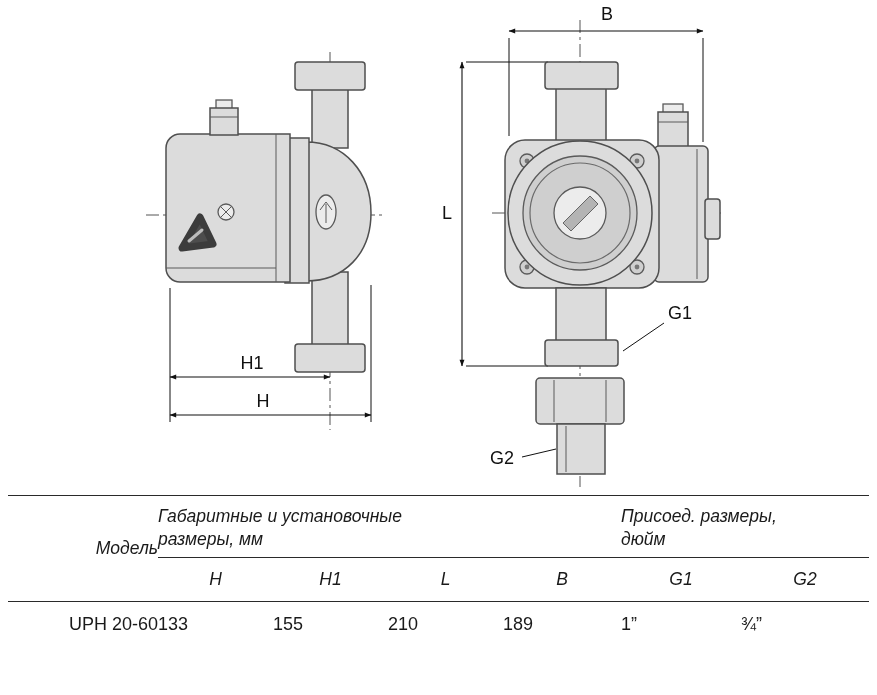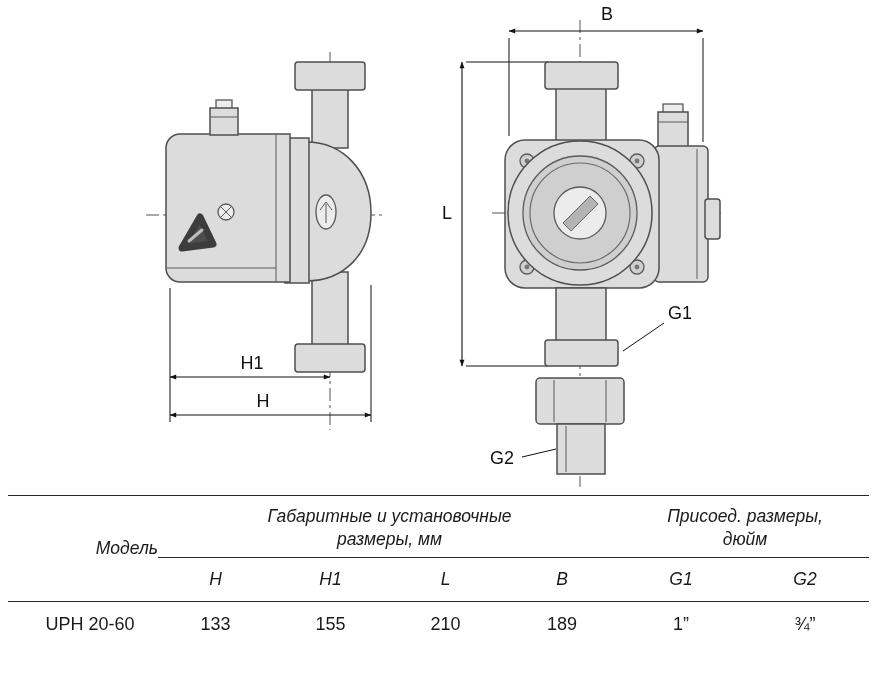--- a/index.html
+++ b/index.html
@@ -30,34 +30,34 @@
     font-weight:bold; font-size:19px; color:#111;
   }
 
   
   table.spec {
     width:861px; margin-left:8px; border-collapse:collapse; table-layout:fixed;
     border-top:1.5px solid #2a2a2a;
   }
   .spec th { font-weight:normal; }
   .spec .group {
-    font-style:italic; font-size:17.5px; text-align:center;
+    font-style:italic; font-size:17.5px; text-align:left;
     border-bottom:1.3px solid #2a2a2a; height:62px; padding:8px 0 6px;
   }
   .spec .group span { display:block; line-height:23px; }
   .spec .model-head {
     font-style:italic; font-size:17.5px; text-align:right; padding-left:14px;
     vertical-align:middle; border-bottom:1.3px solid #2a2a2a;
   }
   .spec .sub {
     font-style:italic; font-size:17.5px; text-align:center;
     border-bottom:1.3px solid #2a2a2a; height:44px;
   }
-  .spec td { font-size:18px; text-align:center; height:46px; vertical-align:middle; }
-  .spec td.model-cell { text-align:center; padding-left:14px; }
+  .spec td { font-size:18px; height:46px; vertical-align:middle; }
+  .spec td.model-cell { text-align:right; padding-left:14px; }
 </style>
 </head>
 <body>
 
 <div class="page">
 
   <svg class="drawing-area" width="877" height="495" viewBox="0 0 877 495">
     <defs>
       <marker id="arr" viewBox="0 0 10 10" refX="9.5" refY="5" markerWidth="14" markerHeight="6.5" orient="auto-start-reverse" markerUnits="userSpaceOnUse">
         <path d="M0,1.2 L10,5 L0,8.8 Z" fill="#111"></path>

